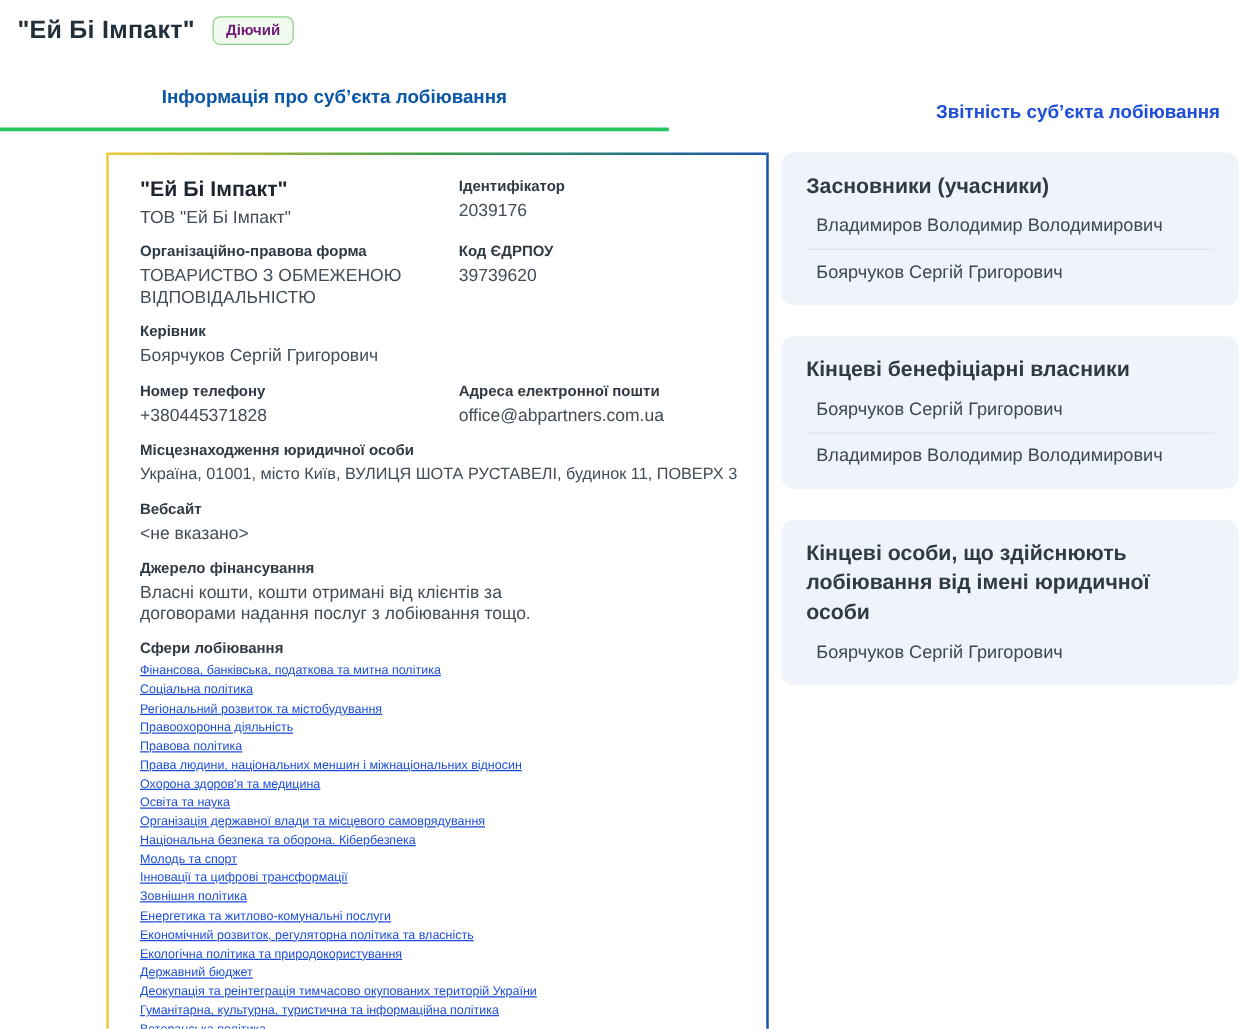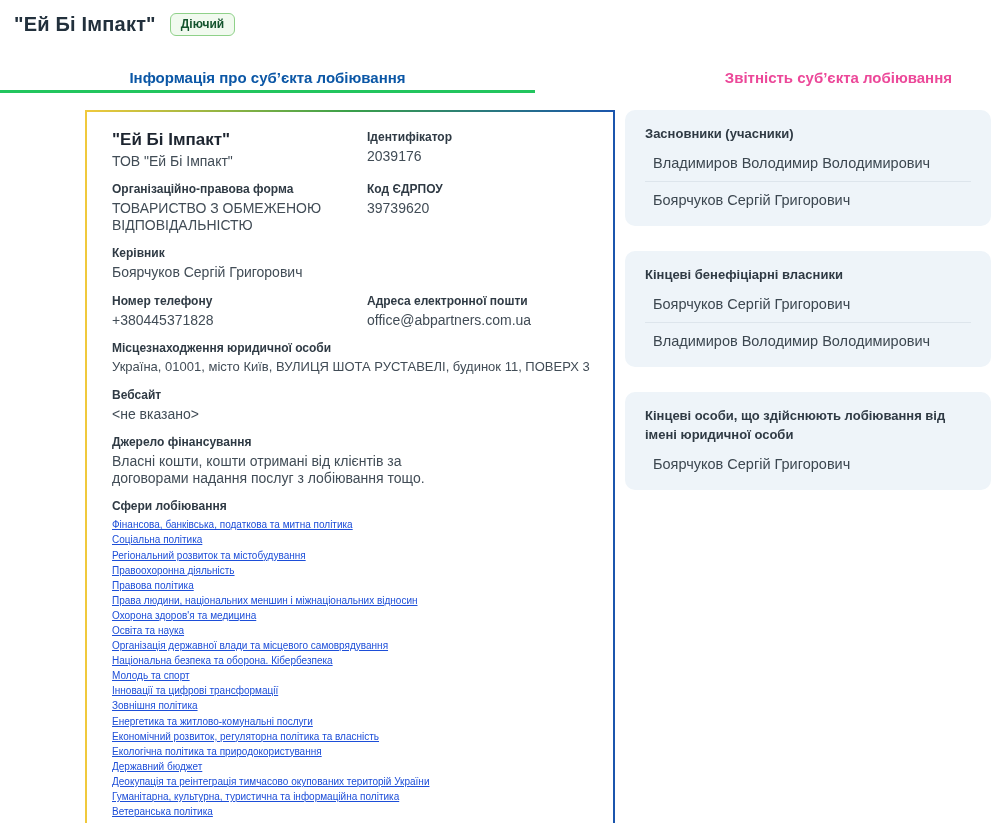--- a/index.html
+++ b/index.html
@@ -4,48 +4,48 @@
 <style>
   html,body{margin:0;padding:0;}
   body{
     width:1000px;height:823px;overflow:hidden;background:#ffffff;
     font-family:"Liberation Sans","DejaVu Sans",sans-serif;
     -webkit-font-smoothing:antialiased;
   }
   
   .header{display:flex;align-items:center;gap:14px;padding:13px 0 0 14px;}
   .page-title{font-size:20px;font-weight:700;color:#22303c;margin:0;letter-spacing:.2px;}
-  .status-badge{font-size:12px;font-weight:700;color:#14532d;background:#f1faef;
+  .status-badge{font-size:12px;font-weight:700;color:#701a75;background:#f1faef;
     border:1px solid #8fd189;border-radius:6px;padding:3px 10px;line-height:1.2;}
   
   .tabbar{display:flex;margin-top:33px;}
   .tab{font-size:15px;font-weight:700;line-height:17px;padding-bottom:4px;cursor:pointer;}
   .tab-active{width:53.5%;text-align:center;color:#0b57a6;border-bottom:3px solid #22c55e;}
-  .tab-inactive{flex:1;color:#ec4899;text-align:right;padding-right:48px;border-bottom:3px solid transparent;}
+  .tab-inactive{flex:1;color:#1d4ed8;text-align:right;padding-right:24px;border-bottom:3px solid transparent;margin-top:12px;}
   
   .content{display:flex;align-items:flex-start;margin-top:17px;}
   .main-card{
     margin-left:85px;width:530px;box-sizing:border-box;background:#fff;
     border:2px solid transparent;
     border-image:linear-gradient(90deg,#f0c93c,#3aa04a 50%,#1b55ad) 1;
     padding:18px 25px;min-height:760px;
   }
   .sec{margin-bottom:13px;}
   .grid2{display:grid;grid-template-columns:245px 1fr;column-gap:10px;margin-bottom:13px;}
   .flabel{font-size:12px;font-weight:700;color:#2f3a44;margin-bottom:3px;line-height:1.25;}
   .fvalue{font-size:14px;color:#414c56;line-height:1.18;}
   .card-title{font-size:17px;font-weight:700;color:#1d2530;line-height:1.2;}
   .card-subtitle{font-size:14px;color:#414c56;margin-top:3px;}
   .nowrap{white-space:nowrap;font-size:13px;}
   .funding-value{max-width:320px;}
   .spheres-list .sphere-item{font-size:10px;color:#1d4ed8;line-height:15.1px;text-decoration:underline;}
   
   .sidebar{margin-left:10px;width:366px;}
   .side-card{background:#eef4f9;border-radius:10px;padding:15px 20px 8px;margin-bottom:25px;box-sizing:border-box;}
-  .side-title{font-size:13px;font-weight:700;color:#2f3a44;line-height:1.4;margin-bottom:2px;}
+  .side-title{font-size:17px;font-weight:700;color:#2f3a44;line-height:1.4;margin-bottom:2px;}
   .side-row{font-size:14.5px;color:#3c4750;padding:10px 0 10px 8px;border-bottom:1px solid #dde5ec;}
   .side-rows > .side-row:last-child{border-bottom:none;}
 </style>
 </head>
 <body>
 
 <div class="header">
   <h1 class="page-title">"Ей Бі Імпакт"</h1>
   <span class="status-badge">Діючий</span>
 </div>

